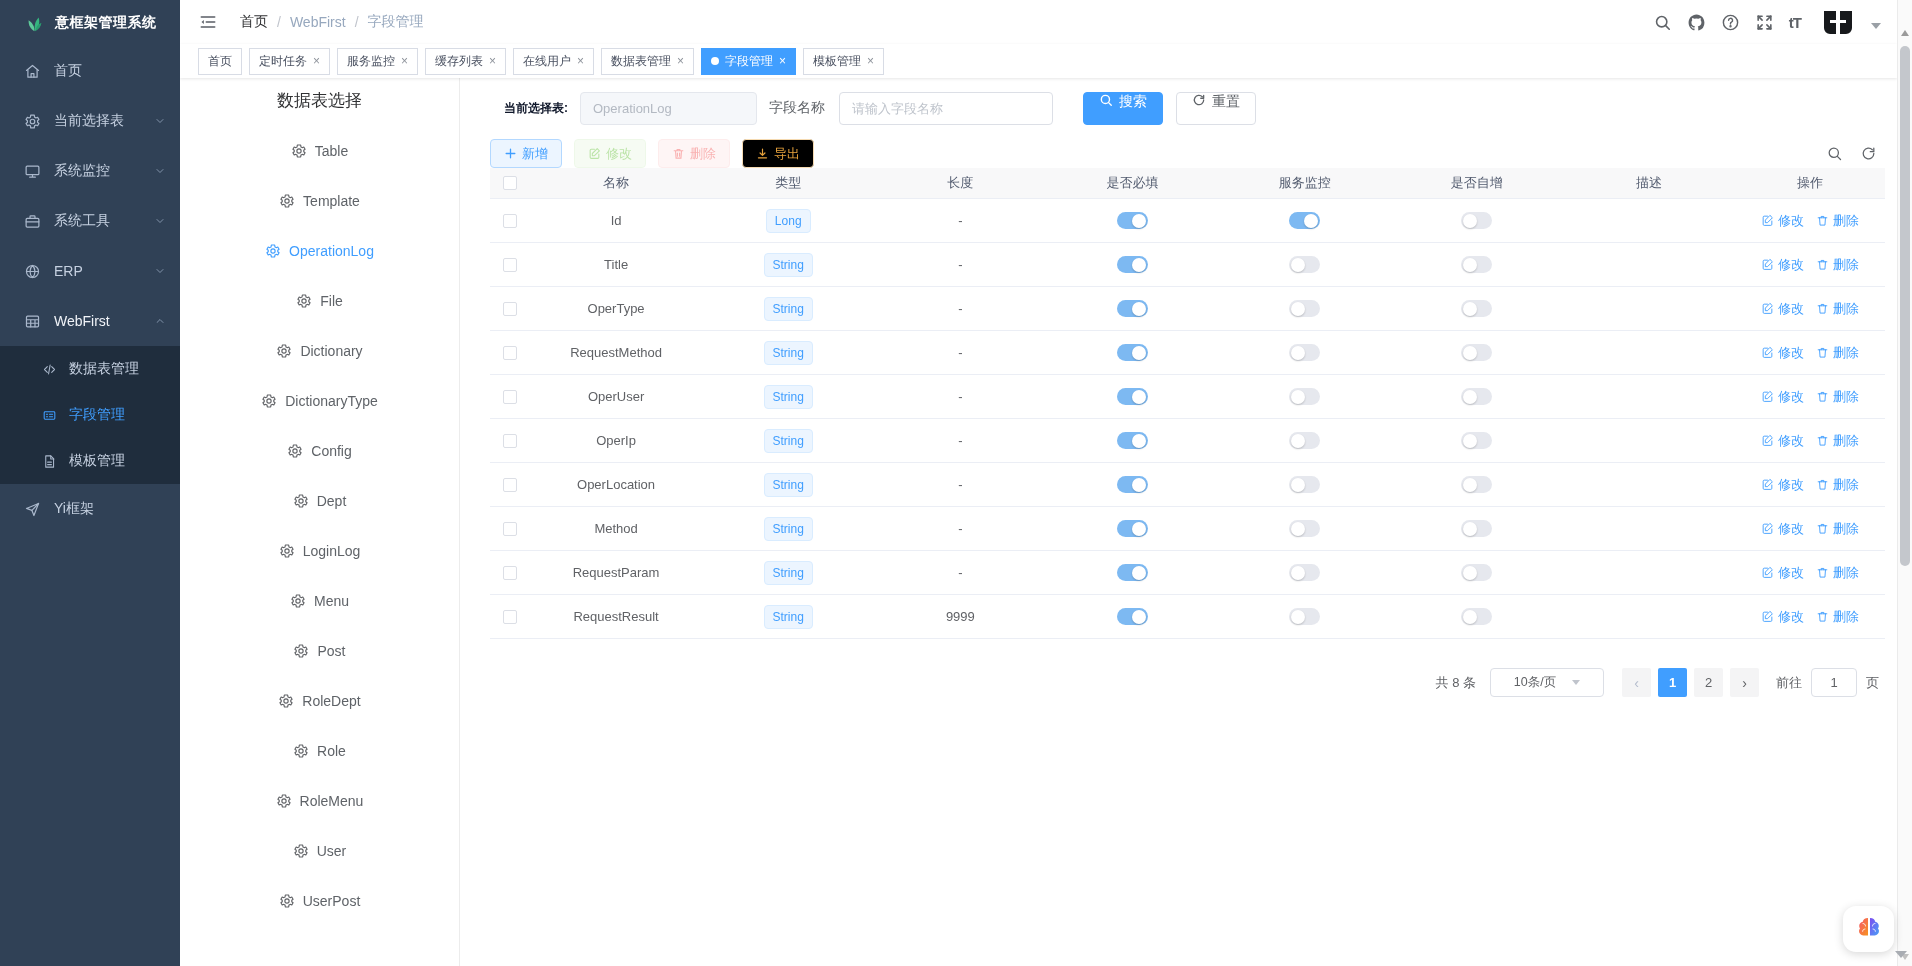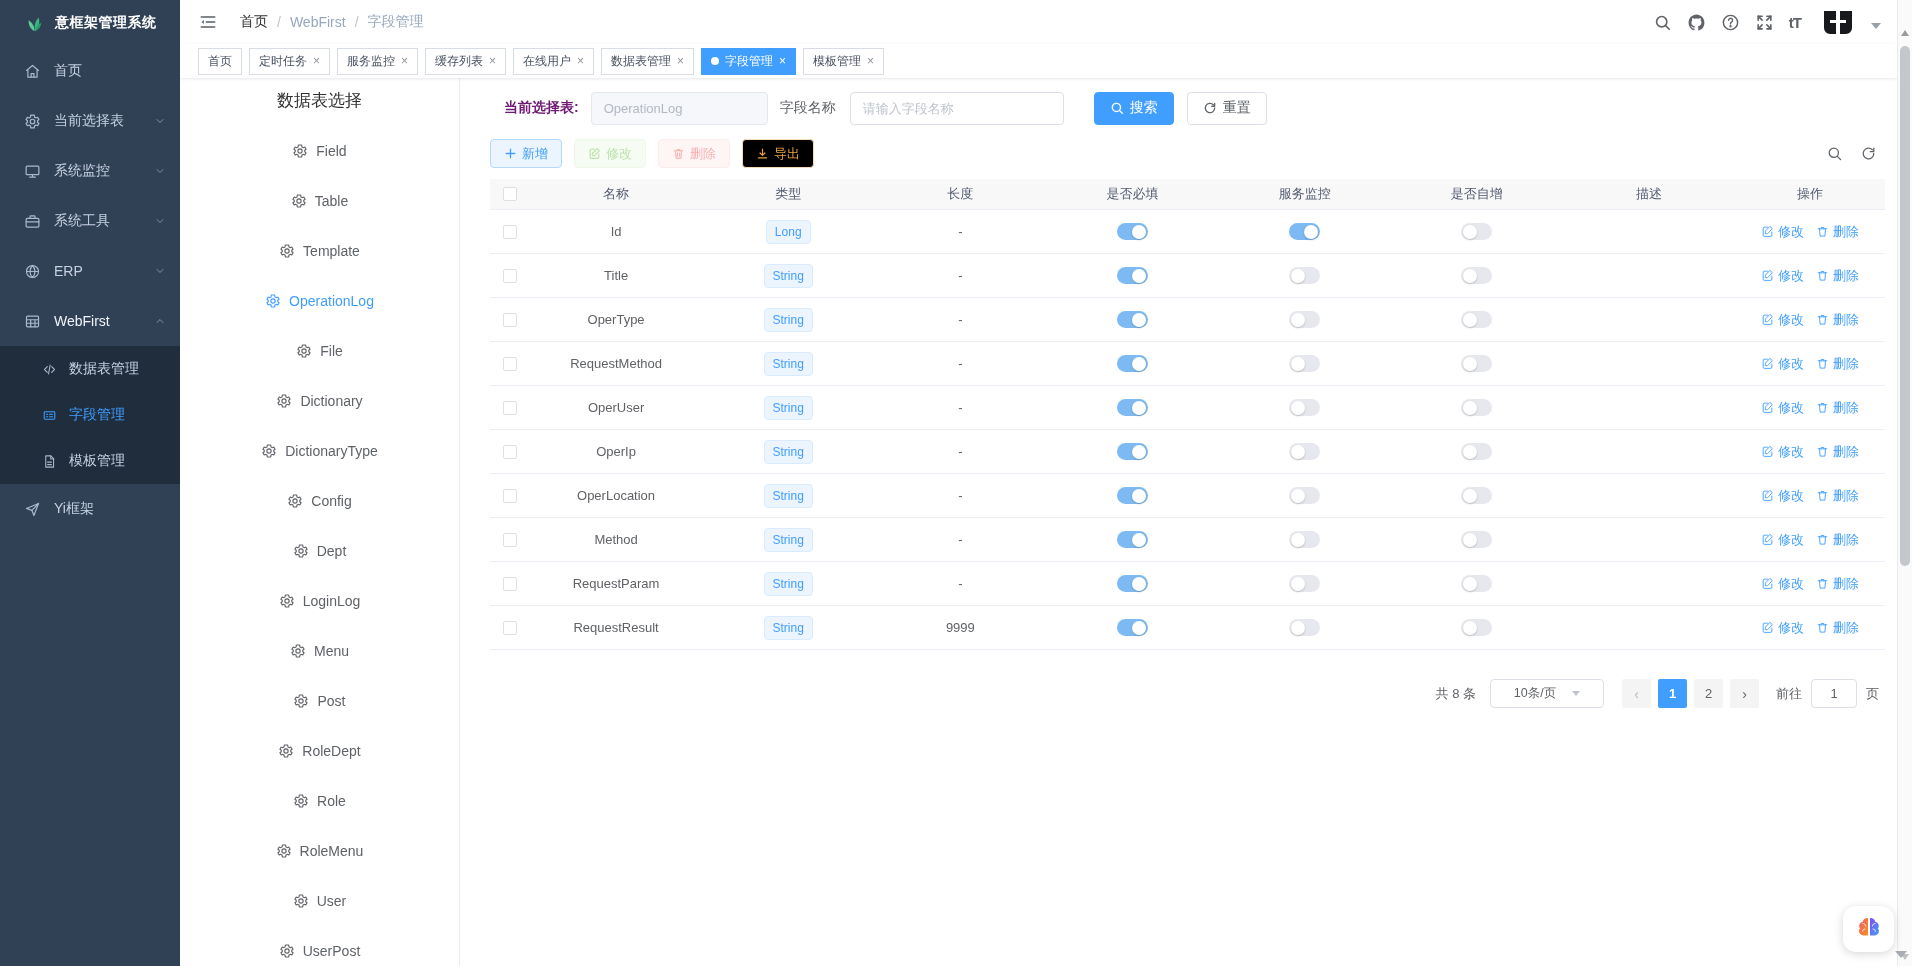--- a/index.html
+++ b/index.html
@@ -55,45 +55,45 @@
   .tree-list { margin-top:21px; }
   .tree-item { height:36px; margin-bottom:14px; display:flex; align-items:center; justify-content:center; gap:8px; font-size:14px; color:#5f6368; cursor:pointer; }
   .tree-item .tr-gear { width:16px; height:16px; color:#606266; }
   .tree-item.active { color:#409eff; }
   .tree-item.active .tr-gear { color:#409eff; }
 
   .work-area { flex:1; padding:13px 12px 0 30px; min-width:0; }
 
   
   .filter-row { display:flex; align-items:center; margin-left:14px; height:34px; }
-  .f-label { font-size:14px; color:#701a75; font-weight:bold; white-space:nowrap; }
+  .f-label { font-size:12px; color:#0f172a; font-weight:bold; white-space:nowrap; }
   .f-label2 { font-size:14px; color:#5f6368; white-space:nowrap; }
   .input { height:33px; border:1px solid #dcdfe6; border-radius:4px; font-size:13px; padding:0 12px; display:flex; align-items:center; background:#fff; }
   .input.disabled { background:#f5f7fa; border-color:#e4e7ed; color:#b3b9c2; width:177px; margin-left:12px; }
   .input.field { width:214px; margin-left:14px; color:#606266; }
   .input.field input { border:none; outline:none; width:100%; font-size:13px; color:#606266; background:transparent; font-family:inherit; }
   .input.field input::placeholder { color:#bfc4cc; }
-  .btn { height:33px; border-radius:4px; display:flex; align-items:center; gap:6px; font-size:14px; padding:0 15px; cursor:pointer; border:1px solid #dcdfe6; background:#fff; color:#5f6368; white-space:nowrap; }
+  .btn { height:33px; border-radius:4px; display:flex; align-items:flex-start; gap:6px; font-size:14px; padding:0 15px; cursor:pointer; border:1px solid #dcdfe6; background:#fff; color:#5f6368; white-space:nowrap; }
   .btn .b-icon { width:14px; height:14px; }
   .btn.primary { background:#409eff; border-color:#409eff; color:#fff; margin-left:30px; }
   .btn.reset { margin-left:13px; }
 
   
   .toolbar-row { display:flex; align-items:center; margin-top:14px; }
   .tbtn { height:29px; border-radius:4px; display:flex; align-items:center; gap:5px; font-size:13px; padding:0 13px; cursor:pointer; margin-right:12px; border:1px solid transparent; }
   .tbtn .b-icon { width:13px; height:13px; }
   .tbtn.add { background:#ecf5ff; border-color:#b3d8ff; color:#409eff; }
   .tbtn.edit { background:#f0f9eb; border-color:#e1f3d8; color:#85ce61; opacity:.55; cursor:not-allowed; }
   .tbtn.del { background:#fef0f0; border-color:#fde2e2; color:#f78989; opacity:.65; cursor:not-allowed; }
   .tbtn.exp { background:#000000; border-color:#f5dab1; color:#e6a23c; }
   .toolbar-right { margin-left:auto; display:flex; align-items:center; gap:17px; padding-right:8px; }
   .tool-ic { width:17px; height:17px; color:#5f6368; cursor:pointer; }
 
   
-  .table { margin-top:11px; }
+  .table { }
   .trow { display:grid; grid-template-columns:40px repeat(7,1fr) 150px; align-items:center; }
   .thead { background:#f8f8f9; height:31px; border-bottom:1px solid #ebeef5; }
   .th { text-align:center; font-size:13px; color:#515a6e; font-weight:500; }
   .tbody-row { height:44px; border-bottom:1px solid #ebeef5; }
   .td { text-align:center; font-size:13px; color:#606266; display:flex; justify-content:center; align-items:center; }
   .cb { width:14px; height:14px; border:1px solid #dcdfe6; border-radius:2px; background:#fff; cursor:pointer; margin:0 auto; }
   .badge { display:inline-block; padding:2px 8px; font-size:12px; border-radius:4px; background:#ecf5ff; border:1px solid #d9ecff; color:#409eff; line-height:1.5; }
   .toggle { width:31px; height:17px; border-radius:9px; position:relative; cursor:pointer; background:#e6e8ee; transition:background .2s; }
   .toggle::after { content:""; position:absolute; top:1.5px; left:2px; width:14px; height:14px; border-radius:50%; background:#fff; box-shadow:0 1px 2px rgba(0,0,0,.2); }
   .toggle.on { background:#7db9f2; }
@@ -334,29 +334,20 @@
   <div class="tree-panel">
     <div class="tree-title">数据表选择</div>
     <div class="tree-list" id="tree-list">
         <div class="tree-item">
           <span class="tr-gear">
             <svg viewBox="0 0 24 24" fill="none" stroke="currentColor" stroke-width="1.7" stroke-linecap="round" stroke-linejoin="round" style="width:100%;height:100%">
               <circle cx="12" cy="12" r="3.2"></circle>
               <path d="M19.2 12c0-.4 0-.8-.1-1.1l2-1.6-1.9-3.3-2.4 1a7 7 0 0 0-1.9-1.1L14.5 3h-5l-.4 2.9c-.7.3-1.3.6-1.9 1.1l-2.4-1-1.9 3.3 2 1.6a7 7 0 0 0 0 2.2l-2 1.6 1.9 3.3 2.4-1c.6.5 1.2.8 1.9 1.1l.4 2.9h5l.4-2.9c.7-.3 1.3-.6 1.9-1.1l2.4 1 1.9-3.3-2-1.6c.1-.3.1-.7.1-1.1z"></path>
             </svg>
           </span>
-          <span>Field</span>
-        </div>
-        <div class="tree-item">
-          <span class="tr-gear">
-            <svg viewBox="0 0 24 24" fill="none" stroke="currentColor" stroke-width="1.7" stroke-linecap="round" stroke-linejoin="round" style="width:100%;height:100%">
-              <circle cx="12" cy="12" r="3.2"></circle>
-              <path d="M19.2 12c0-.4 0-.8-.1-1.1l2-1.6-1.9-3.3-2.4 1a7 7 0 0 0-1.9-1.1L14.5 3h-5l-.4 2.9c-.7.3-1.3.6-1.9 1.1l-2.4-1-1.9 3.3 2 1.6a7 7 0 0 0 0 2.2l-2 1.6 1.9 3.3 2.4-1c.6.5 1.2.8 1.9 1.1l.4 2.9h5l.4-2.9c.7-.3 1.3-.6 1.9-1.1l2.4 1 1.9-3.3-2-1.6c.1-.3.1-.7.1-1.1z"></path>
-            </svg>
-          </span>
           <span>Table</span>
         </div>
         <div class="tree-item">
           <span class="tr-gear">
             <svg viewBox="0 0 24 24" fill="none" stroke="currentColor" stroke-width="1.7" stroke-linecap="round" stroke-linejoin="round" style="width:100%;height:100%">
               <circle cx="12" cy="12" r="3.2"></circle>
               <path d="M19.2 12c0-.4 0-.8-.1-1.1l2-1.6-1.9-3.3-2.4 1a7 7 0 0 0-1.9-1.1L14.5 3h-5l-.4 2.9c-.7.3-1.3.6-1.9 1.1l-2.4-1-1.9 3.3 2 1.6a7 7 0 0 0 0 2.2l-2 1.6 1.9 3.3 2.4-1c.6.5 1.2.8 1.9 1.1l.4 2.9h5l.4-2.9c.7-.3 1.3-.6 1.9-1.1l2.4 1 1.9-3.3-2-1.6c.1-.3.1-.7.1-1.1z"></path>
             </svg>
           </span>
           <span>Template</span>

